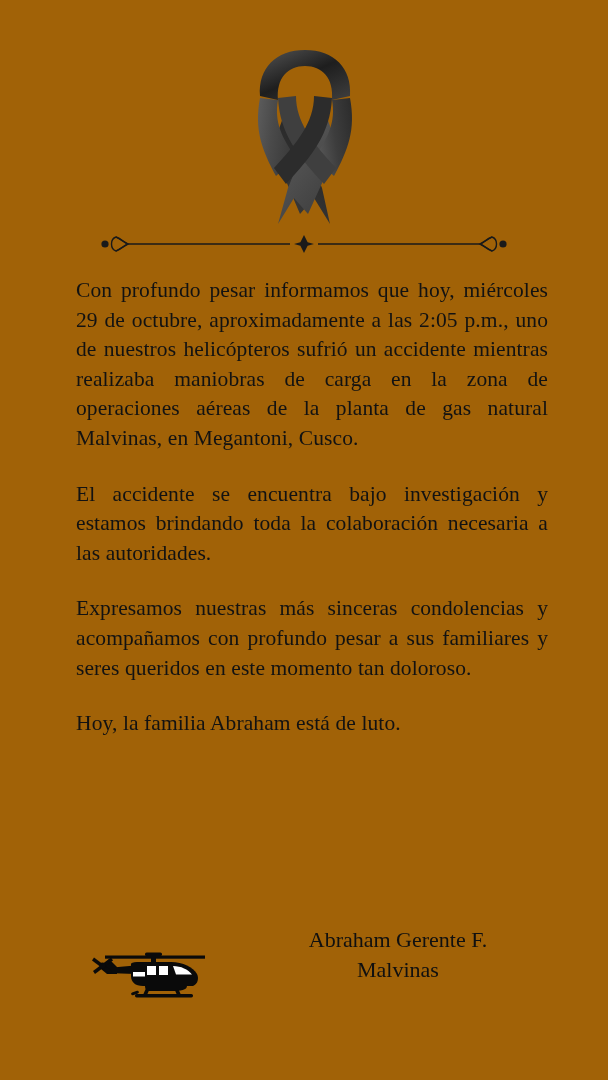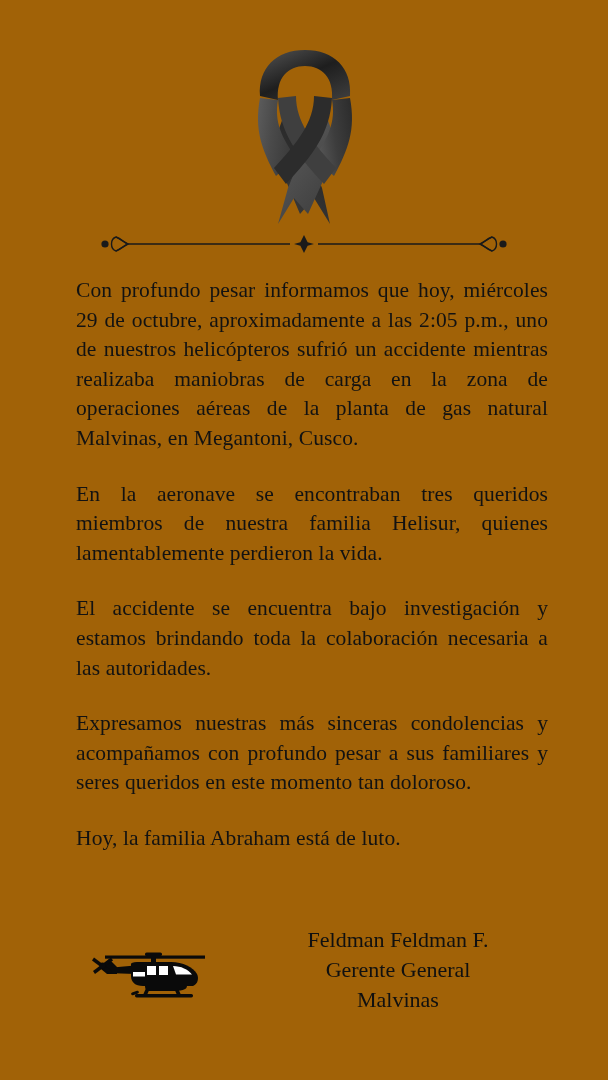--- a/index.html
+++ b/index.html
@@ -230,21 +230,20 @@
       </g>
 
       <g>
         <path d="M206 4 L209.6 11.2 L216 13 L209.6 14.8 L206 22 L202.4 14.8 L196 13 L202.4 11.2 Z" fill="#1a1a1a"></path>
       </g>
     </svg>
   </div>
 
   <div class="content">
     <p class="para">Con profundo pesar informamos que hoy, miércoles 29 de octubre, aproximadamente a las 2:05 p.m., uno de nuestros helicópteros sufrió un accidente mientras realizaba maniobras de carga en la zona de operaciones aéreas de la planta de gas natural Malvinas, en Megantoni, Cusco.</p>
-    <p class="para">En la aeronave se encontraban tres queridos miembros de nuestra familia Helisur, quienes lamentablemente perdieron la vida.</p>
     <p class="para">El accidente se encuentra bajo investigación y estamos brindando toda la colaboración necesaria a las autoridades.</p>
     <p class="para">Expresamos nuestras más sinceras condolencias y acompañamos con profundo pesar a sus familiares y seres queridos en este momento tan doloroso.</p>
     <p class="para nojustify">Hoy, la familia Abraham está de luto.</p>
   </div>
 
   <div class="signature">
     <div class="heli-wrap">
       <svg width="128" height="62" viewBox="0 0 128 62">
         <g fill="#0a0a0a">
 
@@ -274,19 +273,18 @@
           <path d="M90 45 L94 54 L90 54 L86 45 Z"></path>
 
           <rect x="48" y="53" width="58" height="3.4" rx="1.6"></rect>
           <rect x="44" y="50.5" width="8" height="3" rx="1.4" transform="rotate(-18 48 52)"></rect>
 
           <path d="M58 45 L100 45 C100 49 94 50 84 50 L64 50 C59 50 58 48 58 45 Z"></path>
         </g>
       </svg>
     </div>
     <div class="sig-text">
-      <div>Feldman Feldman F.</div>
-      <div>Gerente General</div>
+      <div>Abraham Gerente F.</div>
       <div>Malvinas</div>
     </div>
   </div>
 
 </div>
 
 </body></html>

